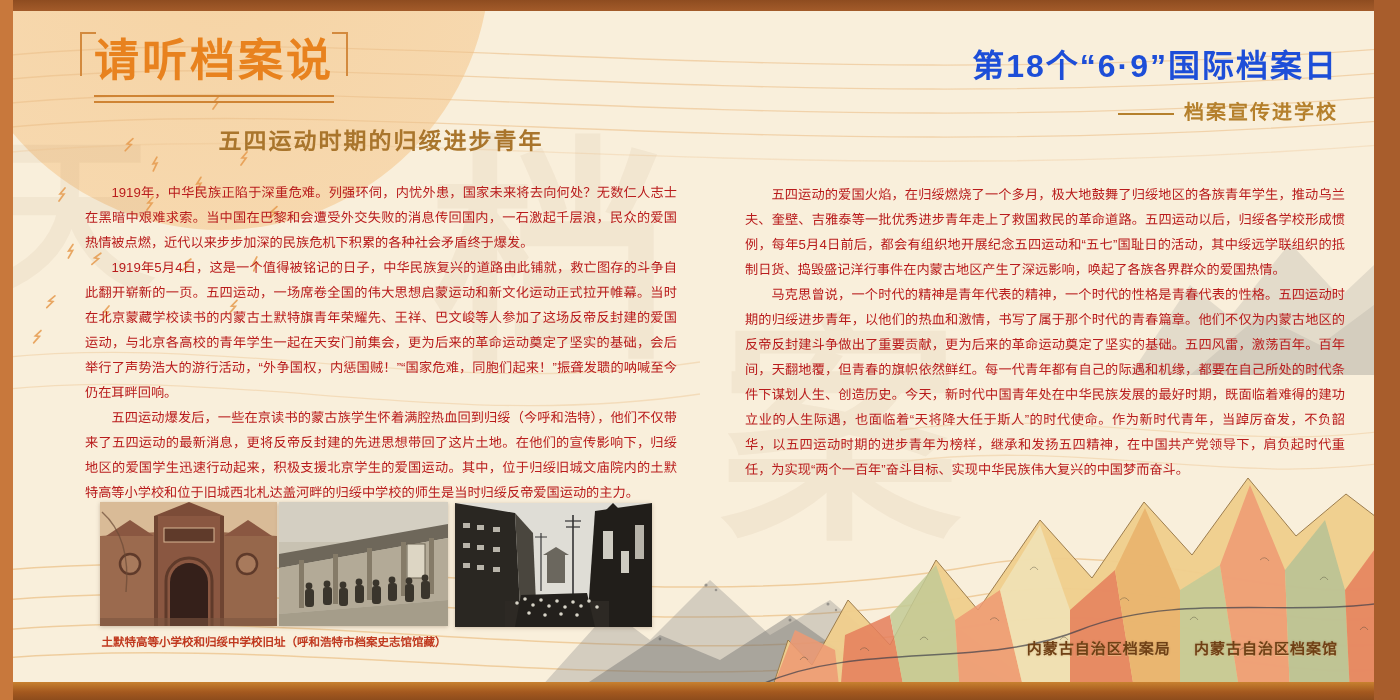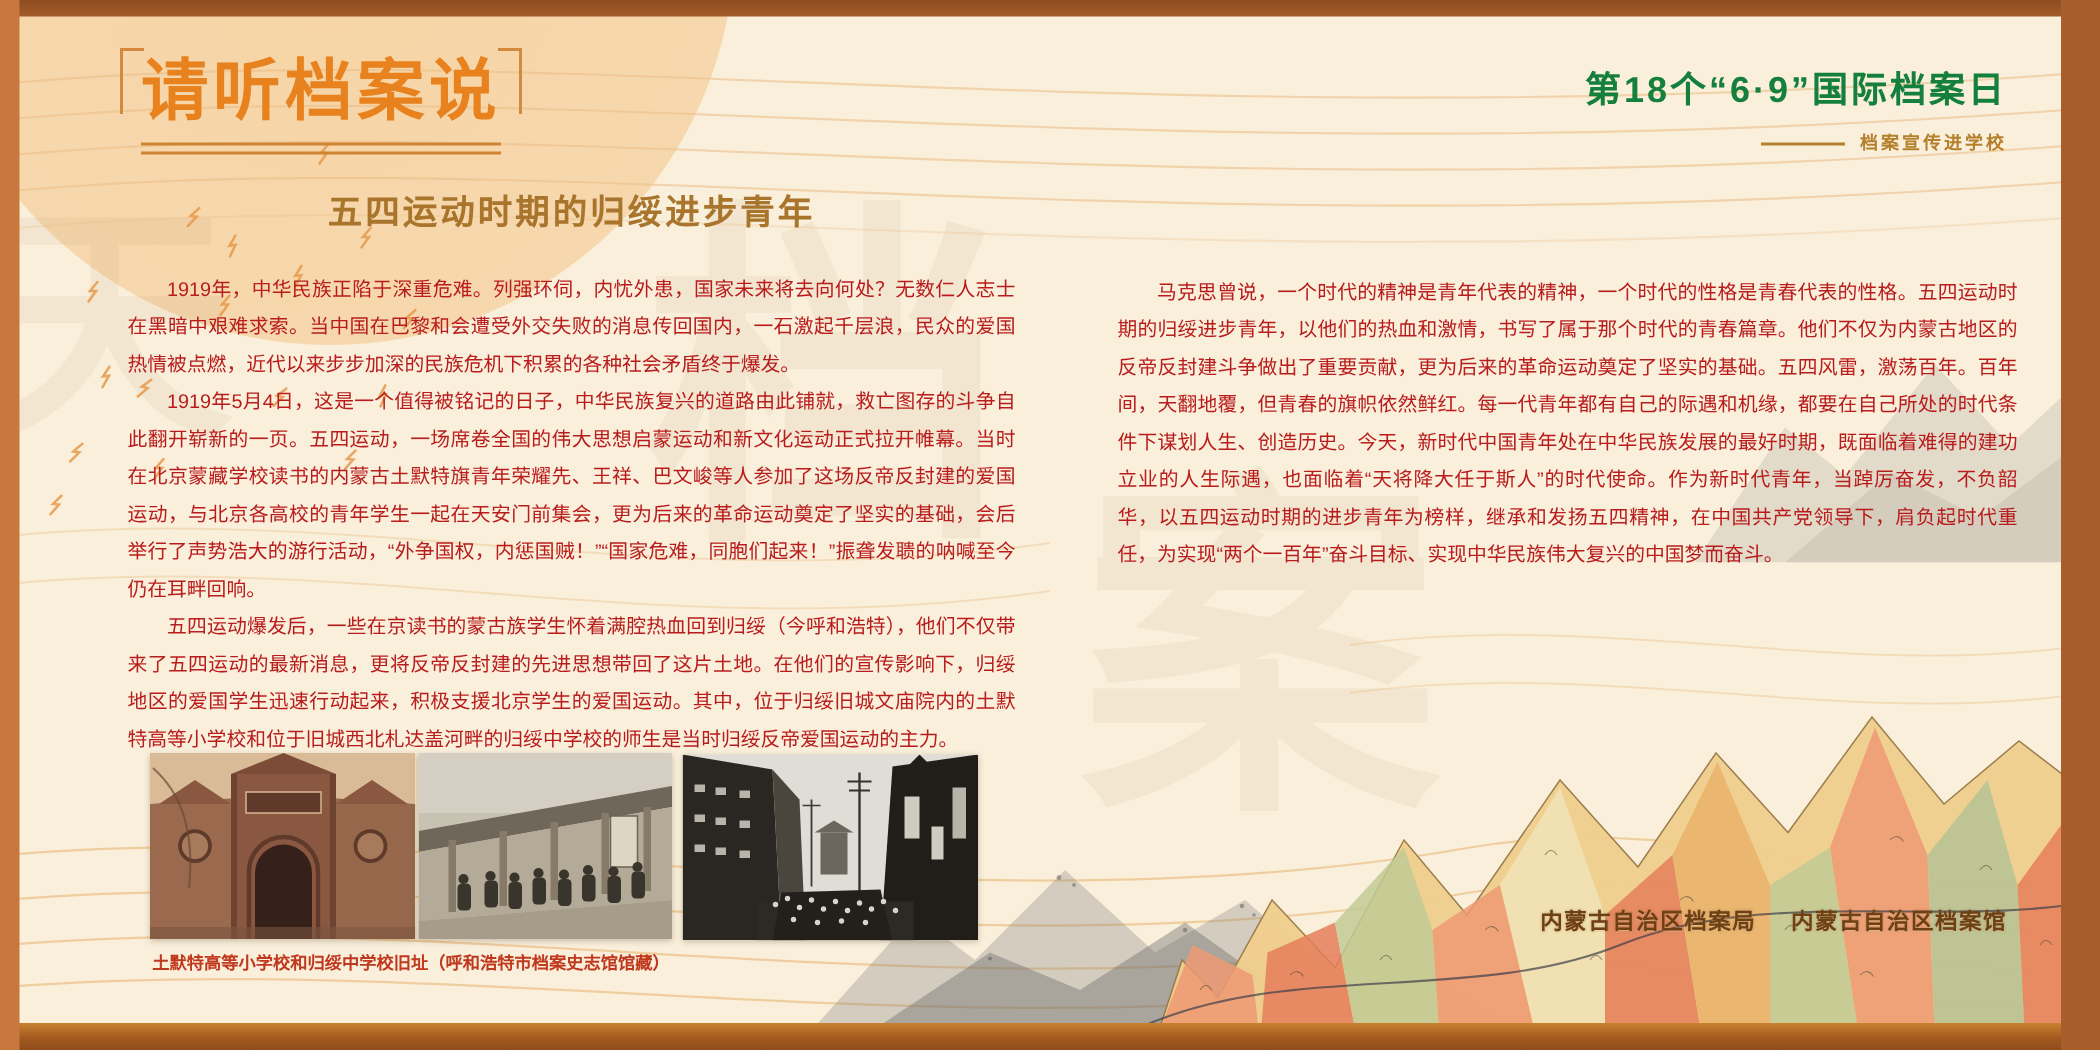--- a/index.html
+++ b/index.html
@@ -22,42 +22,42 @@
   
   .board-title{position:absolute;left:80px;top:32px;z-index:5;padding:4px 14px 0 14px;}
   .board-title .t{font-size:45px;font-weight:bold;color:#e8821e;letter-spacing:3px;line-height:1.1;}
   .board-title::before{content:"";position:absolute;left:0;top:0;width:14px;height:42px;
     border-left:2px solid #d38a3e;border-top:2px solid #d38a3e;}
   .board-title::after{content:"";position:absolute;right:0;top:0;width:14px;height:42px;
     border-right:2px solid #d38a3e;border-top:2px solid #d38a3e;}
   .board-title .ul{height:0;border-top:2px solid #cf8434;margin-top:9px;}
   .board-title .ul2{height:0;border-top:2px solid #cf8434;margin-top:4px;}
   .event-block{position:absolute;right:62px;top:40px;z-index:5;text-align:right;}
-  .event-title{font-size:24px;font-weight:bold;color:#15803d;letter-spacing:2px;}
-  .event-sub{margin-top:10px;font-size:12px;font-weight:bold;color:#b5802c;letter-spacing:2px;}
+  .event-title{font-size:32px;font-weight:bold;color:#1d4ed8;letter-spacing:2px;}
+  .event-sub{margin-top:10px;font-size:20px;font-weight:bold;color:#b5802c;letter-spacing:2px;}
   .event-sub .dash{display:inline-block;width:56px;height:0;border-top:2px solid #b5802c;vertical-align:middle;margin-right:10px;}
   
   .article-title{position:absolute;left:85px;top:122px;width:592px;z-index:5;text-align:center;
     font-size:23px;font-weight:bold;color:#a9752c;letter-spacing:2px;}
   .col{position:absolute;z-index:5;font-size:13.2px;line-height:25px;color:#b91c1c;
     text-align:justify;}
   .col p{margin:0;text-indent:2em;}
   .col-left{left:85px;top:180px;width:592px;}
   .col-right{left:745px;top:182px;width:600px;}
   
   .photo{position:absolute;z-index:4;box-shadow:0 1px 4px rgba(70,40,10,.25);overflow:hidden;}
   .photo svg{display:block;}
   .photo1{left:100px;top:502px;width:177px;height:124px;}
   .photo2{left:279px;top:502px;width:169px;height:124px;}
   .photo3{left:455px;top:503px;width:197px;height:124px;}
   .caption{position:absolute;z-index:5;color:#c0391f;font-weight:bold;}
   .caption1{left:98px;top:633px;width:352px;text-align:center;font-size:11.5px;}
   .caption2{left:454px;top:633px;width:205px;font-size:7.5px;line-height:11px;text-align:justify;}
   
-  .orgs{position:absolute;right:62px;top:602px;z-index:6;font-size:15px;font-weight:bold;color:#6f4015;
+  .orgs{position:absolute;right:62px;top:637px;z-index:6;font-size:15px;font-weight:bold;color:#6f4015;
     letter-spacing:1px;text-shadow:0 1px 1px rgba(255,228,170,.5),0 0 2px rgba(80,40,10,.35);padding-left:16px;}
   .orgs span{margin-left:18px;}
 </style>
 </head>
 <body>
 
 <div id="board">
 
   <div class="circle-decor"></div>
   <div class="ghost" style="left:-14px;top:80px;font-size:170px;">天</div>
@@ -172,20 +172,21 @@
 
   <div class="article-title">五四运动时期的归绥进步青年</div>
 
   <div class="col col-left">
     <p>1919年，中华民族正陷于深重危难。列强环伺，内忧外患，国家未来将去向何处？无数仁人志士在黑暗中艰难求索。当中国在巴黎和会遭受外交失败的消息传回国内，一石激起千层浪，民众的爱国热情被点燃，近代以来步步加深的民族危机下积累的各种社会矛盾终于爆发。</p>
     <p>1919年5月4日，这是一个值得被铭记的日子，中华民族复兴的道路由此铺就，救亡图存的斗争自此翻开崭新的一页。五四运动，一场席卷全国的伟大思想启蒙运动和新文化运动正式拉开帷幕。当时在北京蒙藏学校读书的内蒙古土默特旗青年荣耀先、王祥、巴文峻等人参加了这场反帝反封建的爱国运动，与北京各高校的青年学生一起在天安门前集会，更为后来的革命运动奠定了坚实的基础，会后举行了声势浩大的游行活动，“外争国权，内惩国贼！”“国家危难，同胞们起来！”振聋发聩的呐喊至今仍在耳畔回响。</p>
     <p>五四运动爆发后，一些在京读书的蒙古族学生怀着满腔热血回到归绥（今呼和浩特），他们不仅带来了五四运动的最新消息，更将反帝反封建的先进思想带回了这片土地。在他们的宣传影响下，归绥地区的爱国学生迅速行动起来，积极支援北京学生的爱国运动。其中，位于归绥旧城文庙院内的土默特高等小学校和位于旧城西北札达盖河畔的归绥中学校的师生是当时归绥反帝爱国运动的主力。</p>
   </div>
 
   <div class="col col-right">
+    <p>五四运动的爱国火焰，在归绥燃烧了一个多月，极大地鼓舞了归绥地区的各族青年学生，推动乌兰夫、奎壁、吉雅泰等一批优秀进步青年走上了救国救民的革命道路。五四运动以后，归绥各学校形成惯例，每年5月4日前后，都会有组织地开展纪念五四运动和“五七”国耻日的活动，其中绥远学联组织的抵制日货、捣毁盛记洋行事件在内蒙古地区产生了深远影响，唤起了各族各界群众的爱国热情。</p>
     <p>马克思曾说，一个时代的精神是青年代表的精神，一个时代的性格是青春代表的性格。五四运动时期的归绥进步青年，以他们的热血和激情，书写了属于那个时代的青春篇章。他们不仅为内蒙古地区的反帝反封建斗争做出了重要贡献，更为后来的革命运动奠定了坚实的基础。五四风雷，激荡百年。百年间，天翻地覆，但青春的旗帜依然鲜红。每一代青年都有自己的际遇和机缘，都要在自己所处的时代条件下谋划人生、创造历史。今天，新时代中国青年处在中华民族发展的最好时期，既面临着难得的建功立业的人生际遇，也面临着“天将降大任于斯人”的时代使命。作为新时代青年，当踔厉奋发，不负韶华，以五四运动时期的进步青年为榜样，继承和发扬五四精神，在中国共产党领导下，肩负起时代重任，为实现“两个一百年”奋斗目标、实现中华民族伟大复兴的中国梦而奋斗。</p>
   </div>
 
   <div class="photo photo1">
     <svg width="177" height="124" viewBox="0 0 177 124">
       <rect width="177" height="124" fill="#cfa986"></rect>
       <rect y="0" width="177" height="34" fill="#d9bb97"></rect>
       <polygon points="0,34 58,30 58,124 0,124" fill="#9b6a4e"></polygon>
       <polygon points="120,30 177,34 177,124 120,124" fill="#96674b"></polygon>
       <polygon points="6,34 30,18 54,34" fill="#8a5741"></polygon>

